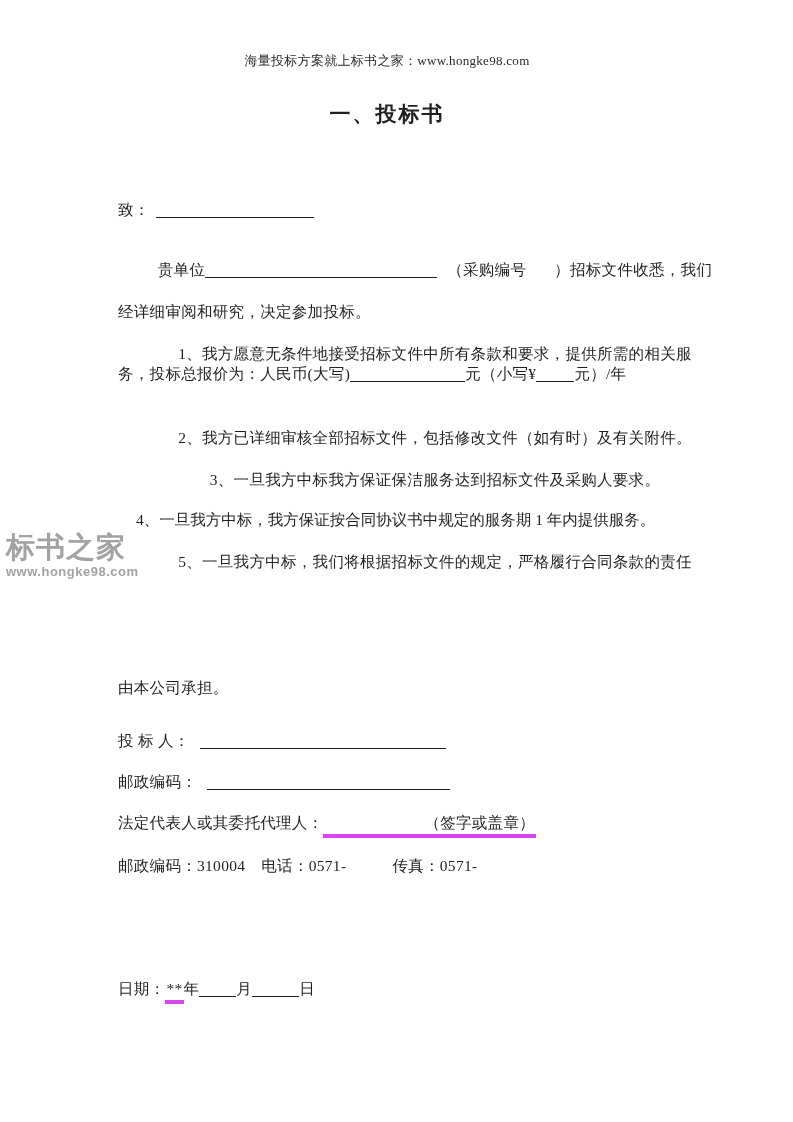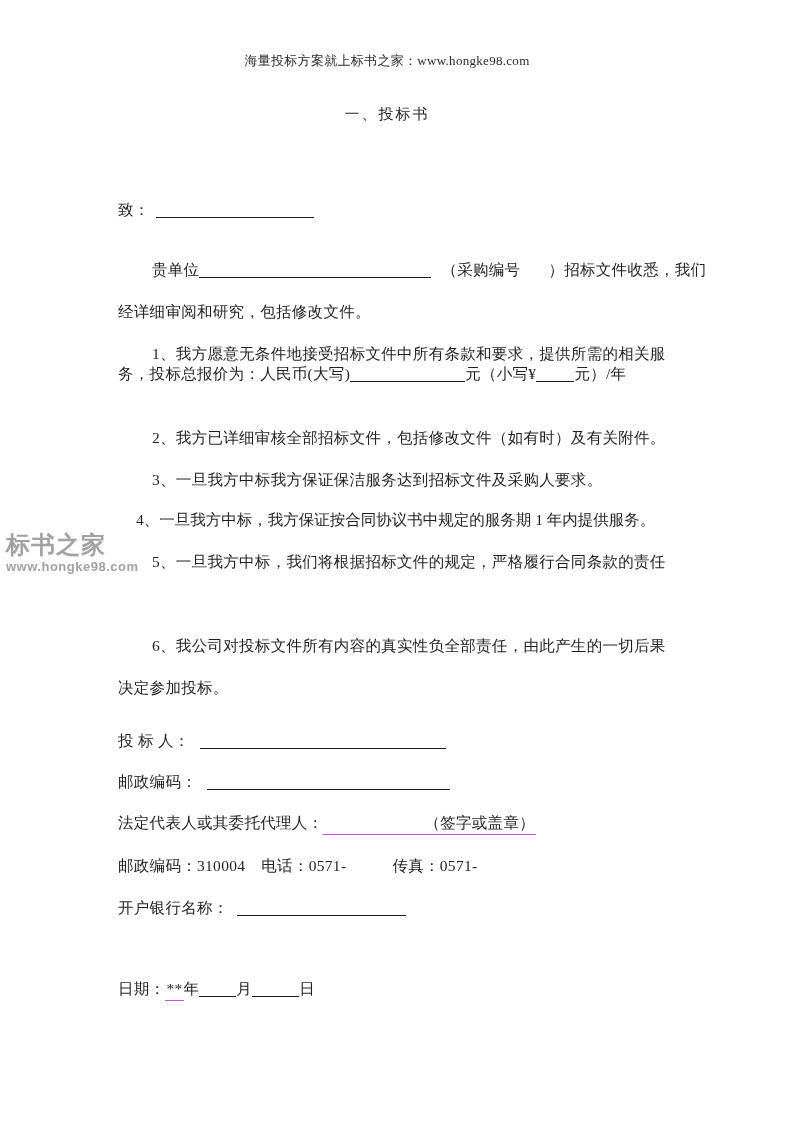--- a/index.html
+++ b/index.html
@@ -19,46 +19,46 @@
     font-size: 15.5px;
     line-height: 22px;
     white-space: nowrap;
     letter-spacing: 0.3px;
   }
   .center {
     left: 0;
     width: 774px;
     text-align: center;
   }
-  .indent { padding-left: 34px; }
+  .indent { padding-left: 34px; text-align: center; }
   .indent-sm { padding-left: 18px; letter-spacing: 0; }
   .header-promo { top: 50px; font-size: 13px; color: #2a2a2a; }
-  .doc-title { top: 103px; font-size: 15px; font-weight: normal; letter-spacing: 2px; }
+  .doc-title { top: 103px; font-size: 21px; font-weight: bold; letter-spacing: 2px; }
   .blank {
     display: inline-block;
     border-bottom: 1px solid #1f1f1f;
     height: 16px;
     vertical-align: -3px;
   }
   .spacer { display: inline-block; height: 16px; }
   .ul-group {
     display: inline-block;
-    border-bottom: 1px solid #d946ef;
+    border-bottom: 4px solid #d946ef;
     padding: 0 1px;
   }
   .watermark {
     position: absolute;
     left: 6px;
     top: 533px;
     color: #a2a2a2;
     line-height: 1;
     user-select: none;
   }
   .wm-brand {
-    font-size: 24px;
+    font-size: 29px;
     font-weight: bold;
     letter-spacing: 1px;
     font-family: "Liberation Sans", "DejaVu Sans", sans-serif;
   }
   .wm-url {
     font-size: 13px;
     font-weight: bold;
     letter-spacing: 0.5px;
     margin-top: 3px;
     font-family: "Liberation Sans", "DejaVu Sans", sans-serif;
@@ -79,55 +79,51 @@
   <div class="line center doc-title">一、投标书</div>
 
   <div class="line" style="top:199px">
     <span>致：</span><span class="blank" style="width:158px; margin-left:6px"></span>
   </div>
 
   <div class="line indent" style="top:259px">
     <span>贵单位</span><span class="blank" style="width:232px"></span><span class="spacer" style="width:10px"></span><span>（采购编号</span><span class="spacer" style="width:28px"></span><span>）招标文件收悉，我们</span>
   </div>
 
-  <div class="line" style="top:301px">经详细审阅和研究，包括修改文件。</div>
+  <div class="line" style="top:301px">经详细审阅和研究，决定参加投标。</div>
 
   <div class="line indent" style="top:343px">1、我方愿意无条件地接受招标文件中所有条款和要求，提供所需的相关服</div>
 
   <div class="line" style="top:363px">
     <span>务，投标总报价为：人民币(大写)</span><span class="blank" style="width:115px"></span><span>元（小写¥</span><span class="blank" style="width:38px"></span><span>元）/年</span>
   </div>
 
   <div class="line indent" style="top:427px">2、我方已详细审核全部招标文件，包括修改文件（如有时）及有关附件。</div>
   <div class="line indent" style="top:469px">3、一旦我方中标我方保证保洁服务达到招标文件及采购人要求。</div>
   <div class="line indent-sm" style="top:509px">4、一旦我方中标，我方保证按合同协议书中规定的服务期 1 年内提供服务。</div>
 
   <div class="line indent" style="top:551px">5、一旦我方中标，我们将根据招标文件的规定，严格履行合同条款的责任</div>
 
-  <div class="line indent" style="top:635px">6、我公司对投标文件所有内容的真实性负全部责任，由此产生的一切后果</div>
-  <div class="line" style="top:677px">决定参加投标。</div>
+  <div class="line" style="top:677px">由本公司承担。</div>
 
   <div class="line" style="top:730px">
     <span>投 标 人：</span><span class="blank" style="width:246px; margin-left:10px"></span>
   </div>
 
   <div class="line" style="top:771px">
     <span>邮政编码：</span><span class="blank" style="width:243px; margin-left:10px"></span>
   </div>
 
   <div class="line" style="top:812px">
     <span>法定代表人或其委托代理人：</span><span class="ul-group"><span class="spacer" style="width:100px"></span><span>（签字或盖章）</span></span>
   </div>
 
   <div class="line" style="top:855px">
     <span>邮政编码：</span><span>310004</span><span class="spacer" style="width:16px"></span><span>电话：</span><span>0571-</span><span class="spacer" style="width:46px"></span><span>传真：</span><span>0571-</span>
   </div>
 
-  <div class="line" style="top:897px">
-    <span>开户银行名称：</span><span class="blank" style="width:169px; margin-left:8px"></span>
-  </div>
 
 
   <div class="line" style="top:978px">
     <span>日期：</span><span class="ul-group">**</span><span>年</span><span class="blank" style="width:37px"></span><span>月</span><span class="blank" style="width:47px"></span><span>日</span>
   </div>
 
 </div>
 
 </body></html>

